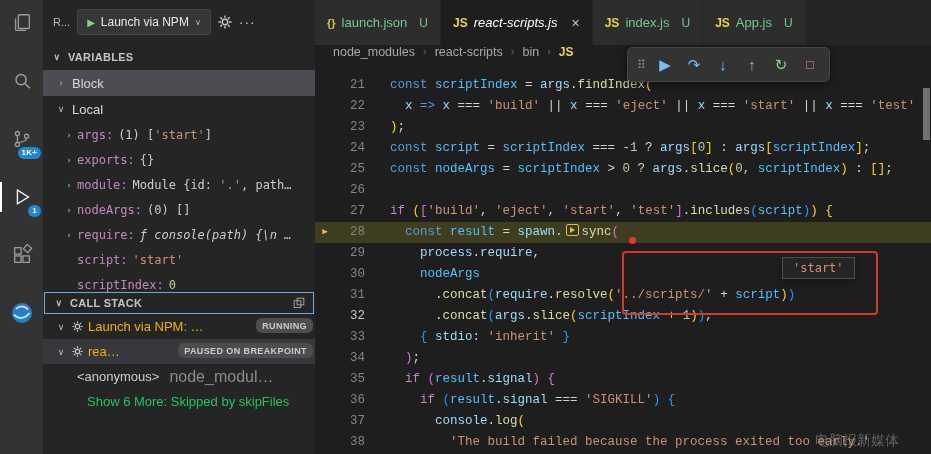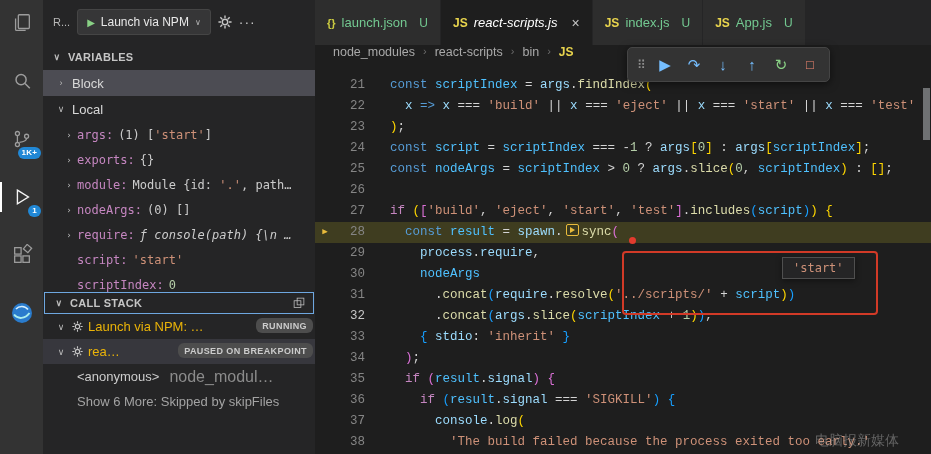--- a/index.html
+++ b/index.html
@@ -48,21 +48,21 @@
 
   .cs-row{height:25px;display:flex;align-items:center;padding-left:12px;gap:5px;
     position:relative;white-space:nowrap;overflow:hidden;cursor:pointer}
   .cs-row.sel{background:#37373d}
   .cs-gear{color:#c5c5c5;display:flex;align-items:center;flex-shrink:0}
   .cs-label{color:#eab308}
   .cs-badge{position:absolute;right:2px;top:4px;background:#4d4d4d;color:#cccccc;font-size:9px;
     padding:2.5px 6px;border-radius:6px;letter-spacing:.4px;font-weight:700}
   .cs-row.frame{padding-left:34px;gap:10px}
   .cs-detail{color:#8b8b8b;font-size:16px}
-  .cs-row.link{padding-left:34px;color:#a3a3a3}
+  .cs-row.link{padding-left:44px;color:#22c55e}
 
   
   .editor{position:absolute;left:315px;top:0;right:0;bottom:0;background:#1e1e1e}
   .tab-bar{height:45px;background:#252526;display:flex;align-items:stretch}
   .tab{display:flex;align-items:center;gap:6px;padding:0 12px;background:#2d2d2d;
     border-right:1px solid #252526;font-size:13px;color:#bdbdbd;cursor:pointer;white-space:nowrap}
   .tab.active{background:#1e1e1e;color:#ffffff}
   .fname.green{color:#73c991}
   .fname.italic{font-style:italic}
   .u-badge{color:#73c991;font-size:12px;margin-left:6px}

